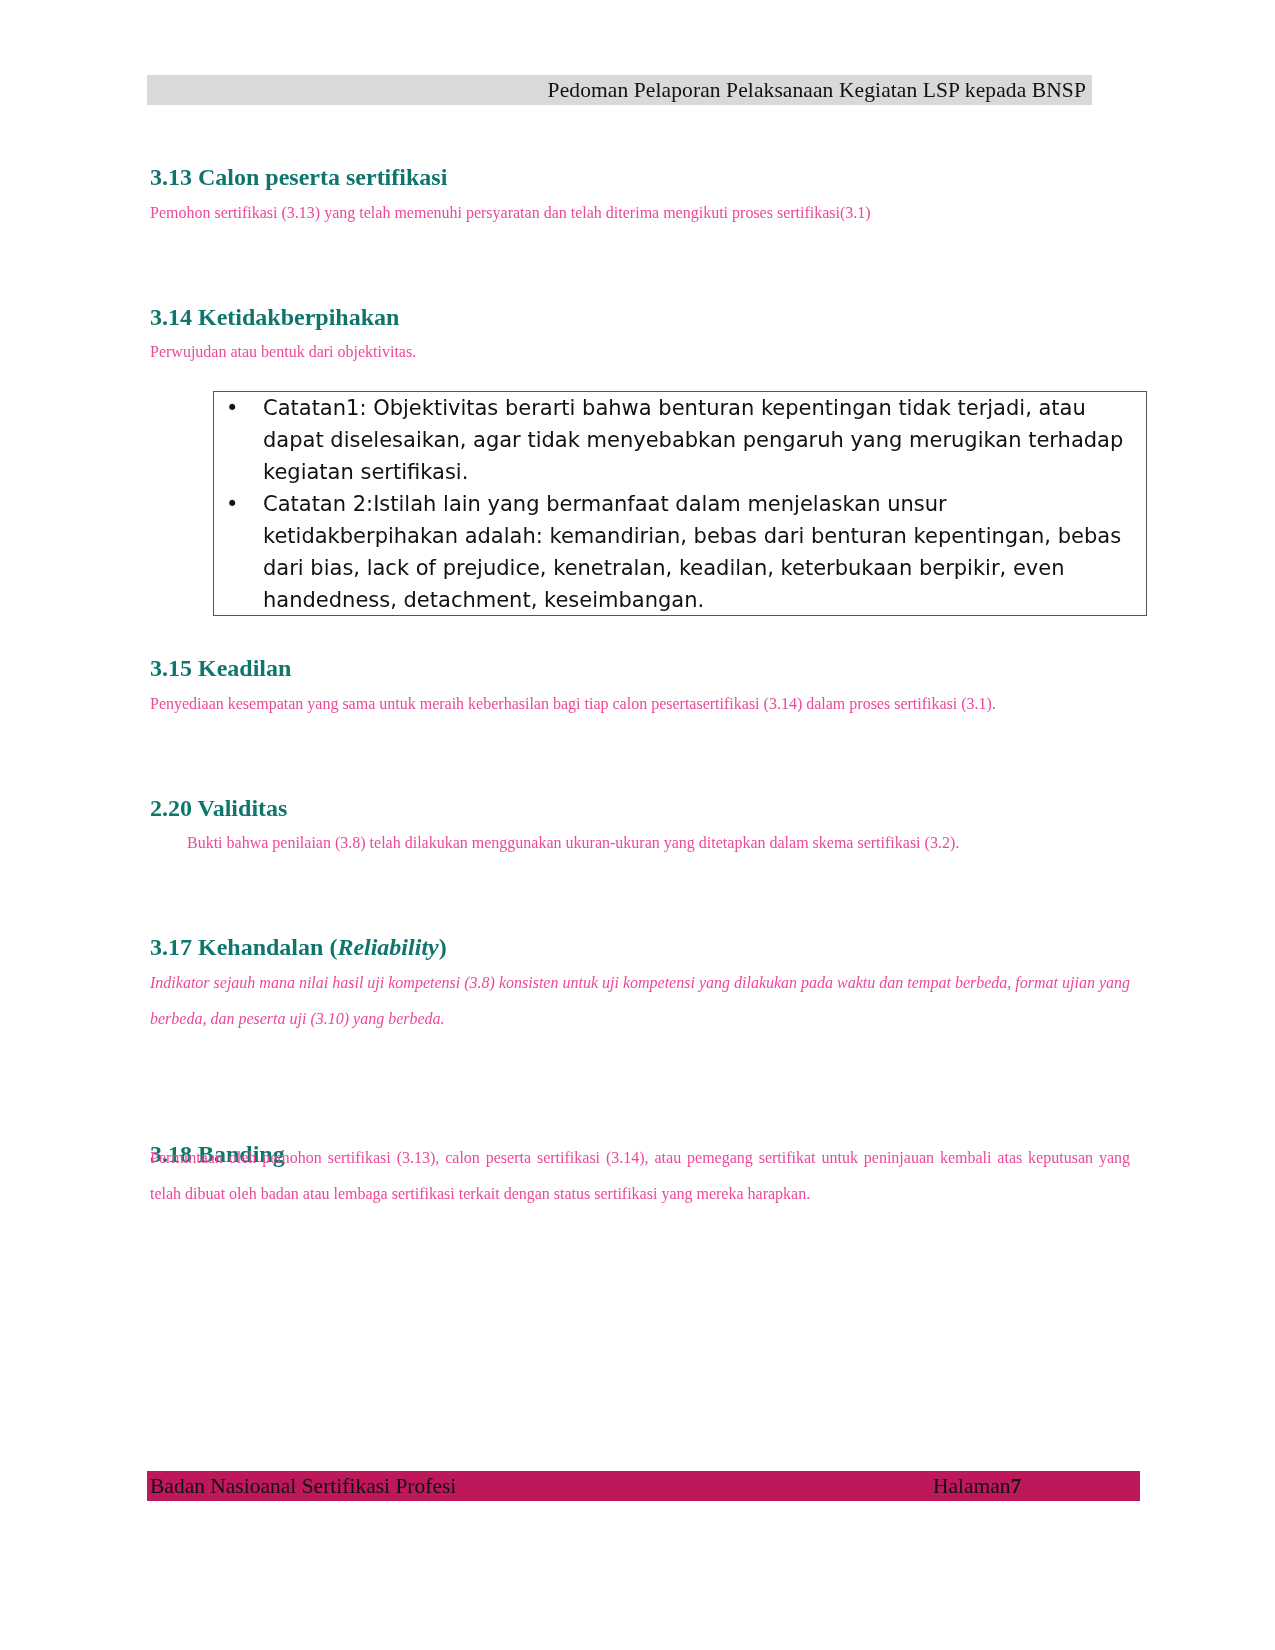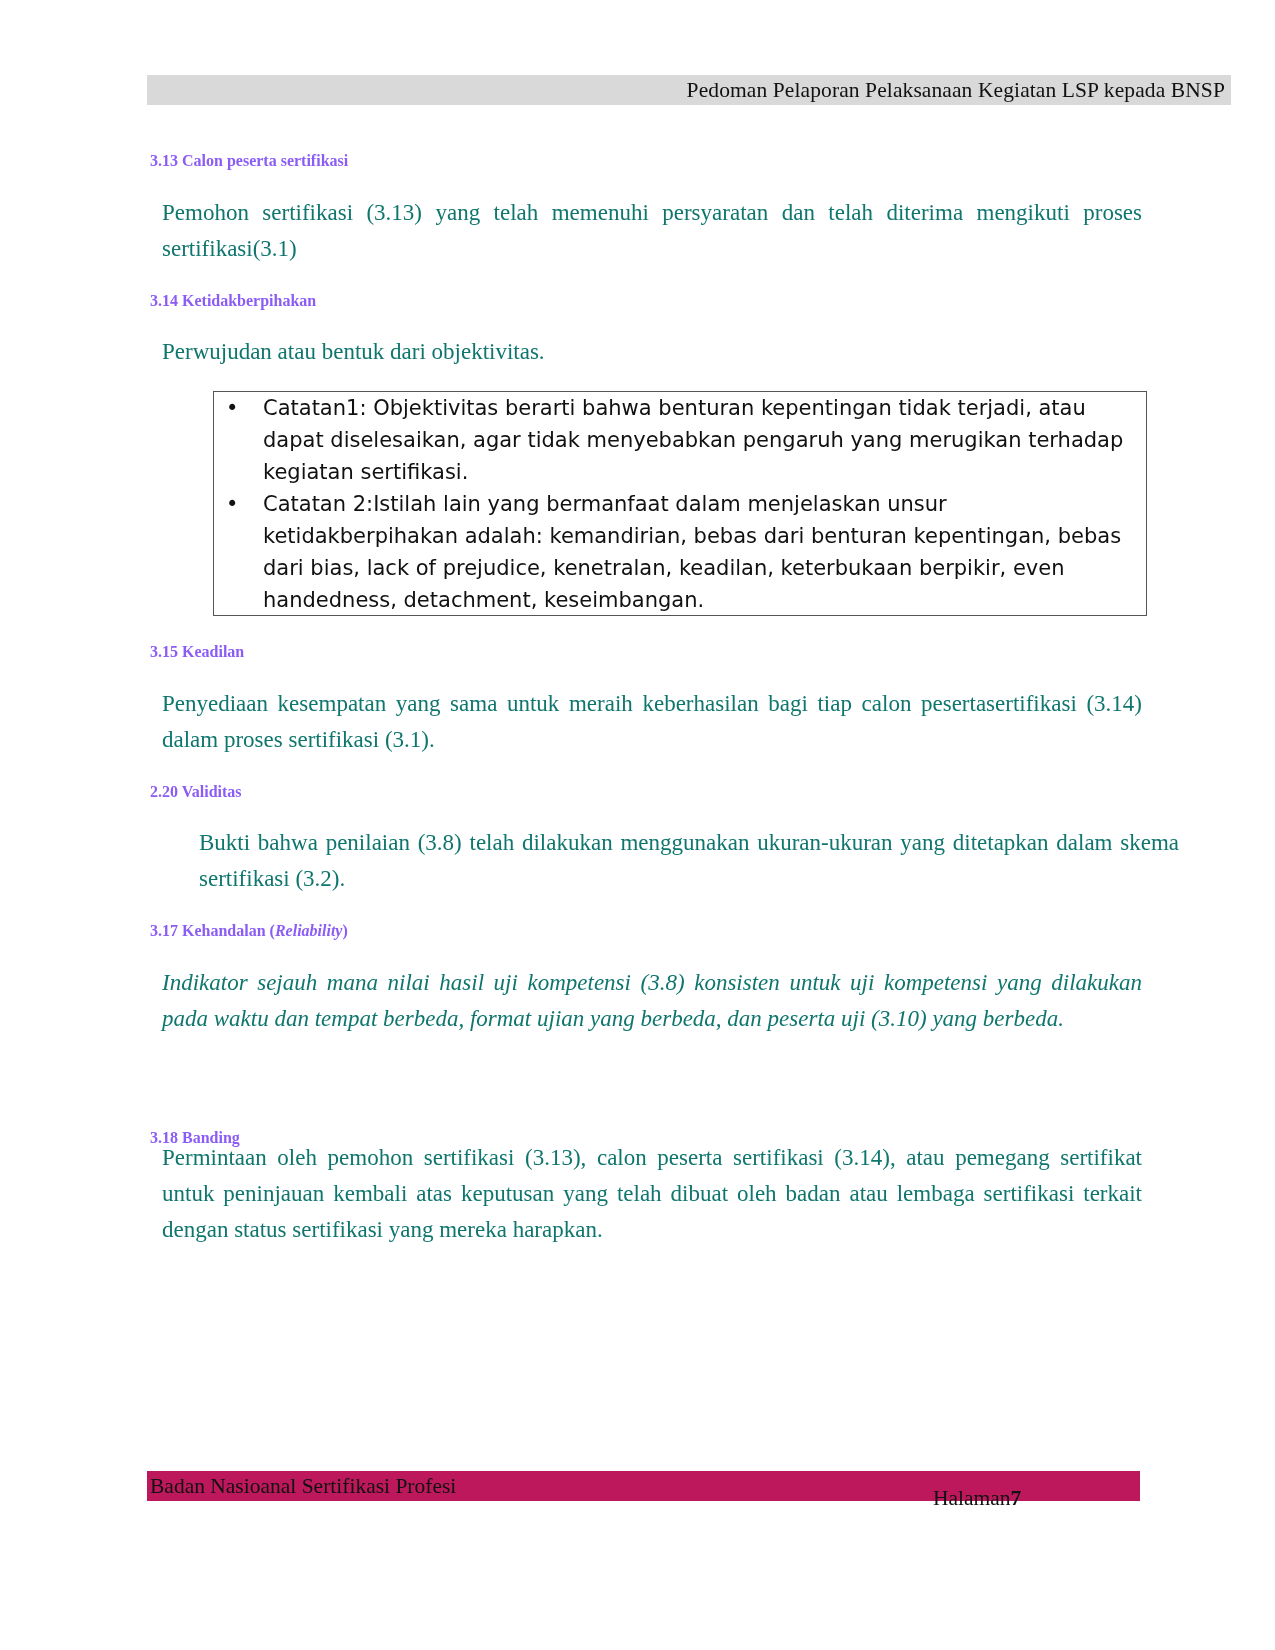--- a/index.html
+++ b/index.html
@@ -1,48 +1,49 @@
 <!DOCTYPE html>
 <html><head>
 <meta charset="utf-8">
 <style>
   html, body { margin: 0; padding: 0; background: #ffffff; }
   body { width: 1275px; height: 1650px; position: relative; overflow: hidden; color: #111; }
   .hdr-bar {
-    position: absolute; left: 147px; top: 75px; width: 1084px; height: 30px;
+    position: absolute; left: 147px; top: 75px; width: 945px; height: 30px;
     background: #d9d9d9;
   }
   .hdr-bar .txt {
     position: absolute; right: 6px; top: 3px;
     font-family: "Liberation Serif", serif; font-size: 21.5px; letter-spacing: 0.1px; color: #111;
   }
   .ftr-bar {
     position: absolute; left: 147px; top: 1471px; width: 993px; height: 30px;
     background: #be185d;
   }
   .ftr-bar .left {
     position: absolute; left: 3px; top: 3px;
     font-family: "Liberation Serif", serif; font-size: 21.5px; color: #111;
   }
   .ftr-bar .right {
-    position: absolute; left: 786px; top: 15px;
+    position: absolute; left: 786px; top: 3px;
     font-family: "Liberation Serif", serif; font-size: 21.5px; color: #111;
   }
   .ftr-bar .right b { font-weight: bold; }
 
   .content { position: absolute; left: 150px; top: 0; width: 980px; }
   .heading {
     position: absolute; left: 0;
-    font-family: "Liberation Serif", serif; font-weight: bold; font-size: 16px; color: #8b5cf6;
+    font-family: "Liberation Serif", serif; font-weight: bold; font-size: 24px; color: #0f766e;
     white-space: nowrap;
+    margin-top: 12px;
   }
   .para {
-    position: absolute; left: 12px; width: 980px;
-    font-family: "Liberation Serif", serif; font-size: 23px; line-height: 36px;
-    text-align: justify; color: #0f766e;
+    position: absolute; left: 0; width: 980px;
+    font-family: "Liberation Serif", serif; font-size: 16px; line-height: 36px;
+    text-align: justify; color: #ec4899;
   }
   .note-box {
     position: absolute; left: 213px; top: 391px; width: 934px; height: 225px;
     border: 1.5px solid #555; box-sizing: border-box; background: #fff;
   }
   .note-box ul { list-style: none; margin: 0; padding: 0; }
   .note-box li {
     position: relative; padding-left: 49px; padding-right: 8px;
     font-family: "DejaVu Sans", "Liberation Sans", sans-serif; font-size: 21px; line-height: 32px; color: #111;
   }

